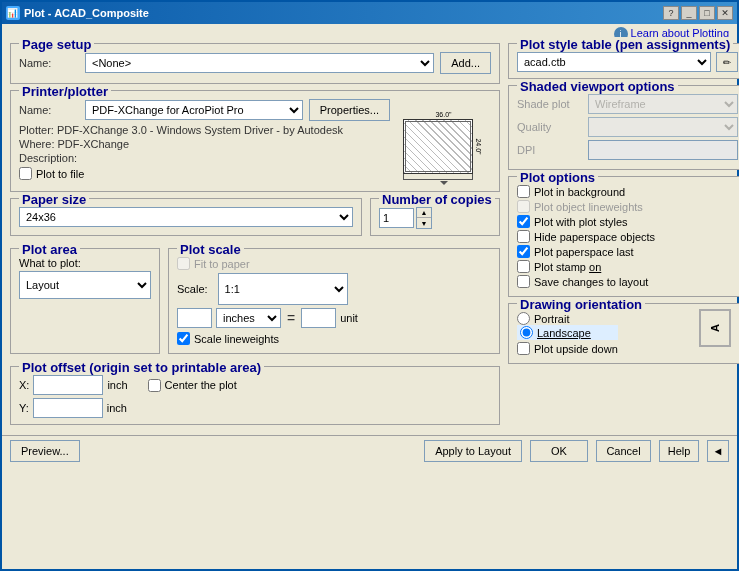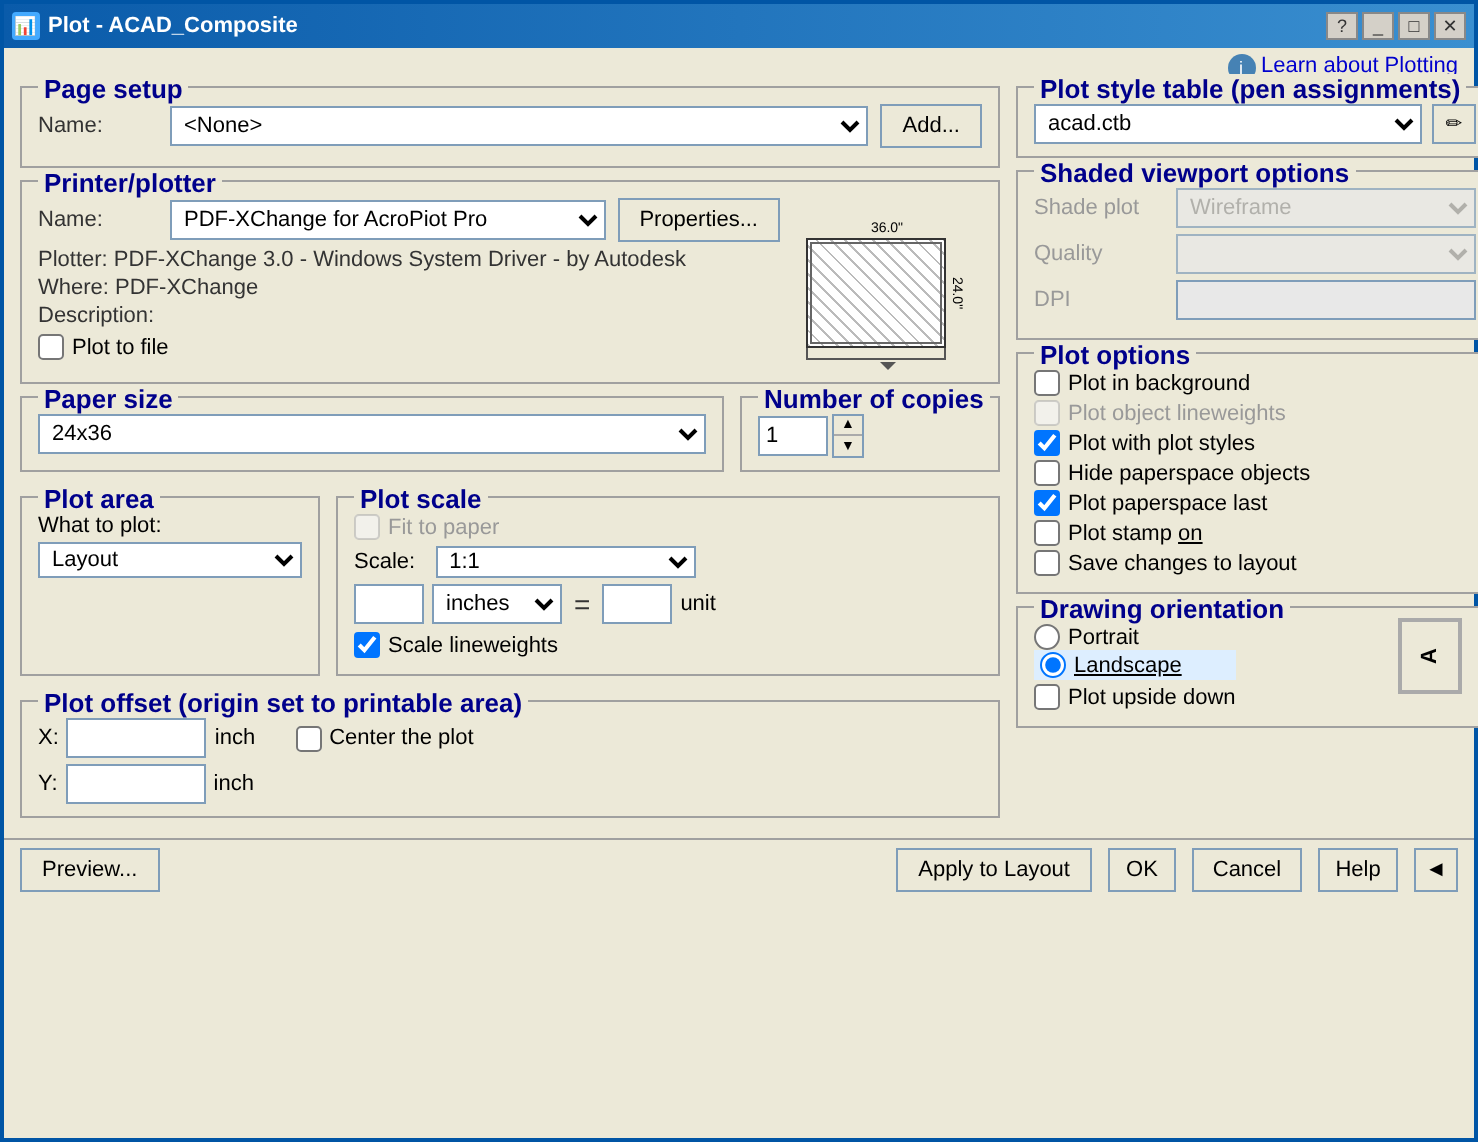--- a/index.html
+++ b/index.html
@@ -137,35 +137,35 @@
             </div>
           </div>
         </div>
       </div>
 
       <div style="display:flex; gap:8px; margin-bottom:6px;">
         <div class="group-box" style="flex:0 0 150px;">
           <span class="group-label">Plot area</span>
           <div style="margin-top:4px;">
             <div style="font-size:11px; margin-bottom:2px;">What to plot:</div>
-            <select style="width:100%; height:18px; font-size:11px;">
+            <select style="width:100%; height:28px; font-size:11px;">
               <option value="Layout">Layout</option>
             </select>
           </div>
         </div>
         <div class="group-box" style="flex:1;">
           <span class="group-label">Plot scale</span>
           <div style="margin-top:4px;">
             <div class="checkbox-row" style="margin-bottom:3px;">
               <input type="checkbox" id="fit-to-paper" disabled="" style="">
               <label for="fit-to-paper" style="color:#999;">Fit to paper</label>
             </div>
             <div class="row" style="margin-bottom:3px;">
               <span>Scale:</span>
-              <select style="width:130px; height:16px; font-size:11px; margin-left:4px;">
+              <select style="width:130px; height:32px; font-size:11px; margin-left:4px;">
                 <option value="1:1">1:1</option>
               </select>
             </div>
             <div class="scale-unit-row">
               <input type="text" class="input-field" style="width: 35px;">
               <select style="width:65px; height:20px; font-size:11px;">
                 <option value="inches">inches</option>
               </select>
               <span class="equal-sign">=</span>
               <input type="text" class="input-field" style="width: 35px;">
@@ -292,21 +292,21 @@
         </div>
       </div>
 
     </div>
   </div>
 
   <div style="display:flex; align-items:center; justify-content:space-between; padding: 4px 8px; border-top:1px solid #a0a0a0; margin-top:2px;">
     <button class="btn">Preview...</button>
     <div style="display:flex; gap:8px; align-items:center;">
       <button class="btn">Apply to Layout</button>
-      <button class="btn" style="width:34px; justify-content:center;">OK</button>
+      <button class="btn" style="width:58px; justify-content:center;">OK</button>
       <button class="btn" style="width:55px; justify-content:center;">Cancel</button>
       <button class="btn" style="width:40px; justify-content:center;">Help</button>
       <button style="width:22px; height:22px; border:1px solid #7f9db9; background:#ece9d8; cursor:pointer; font-size:11px; display:flex; align-items:center; justify-content:center;">
         <span>◄</span>
       </button>
     </div>
   </div>
 </div>
 
 </body></html>

